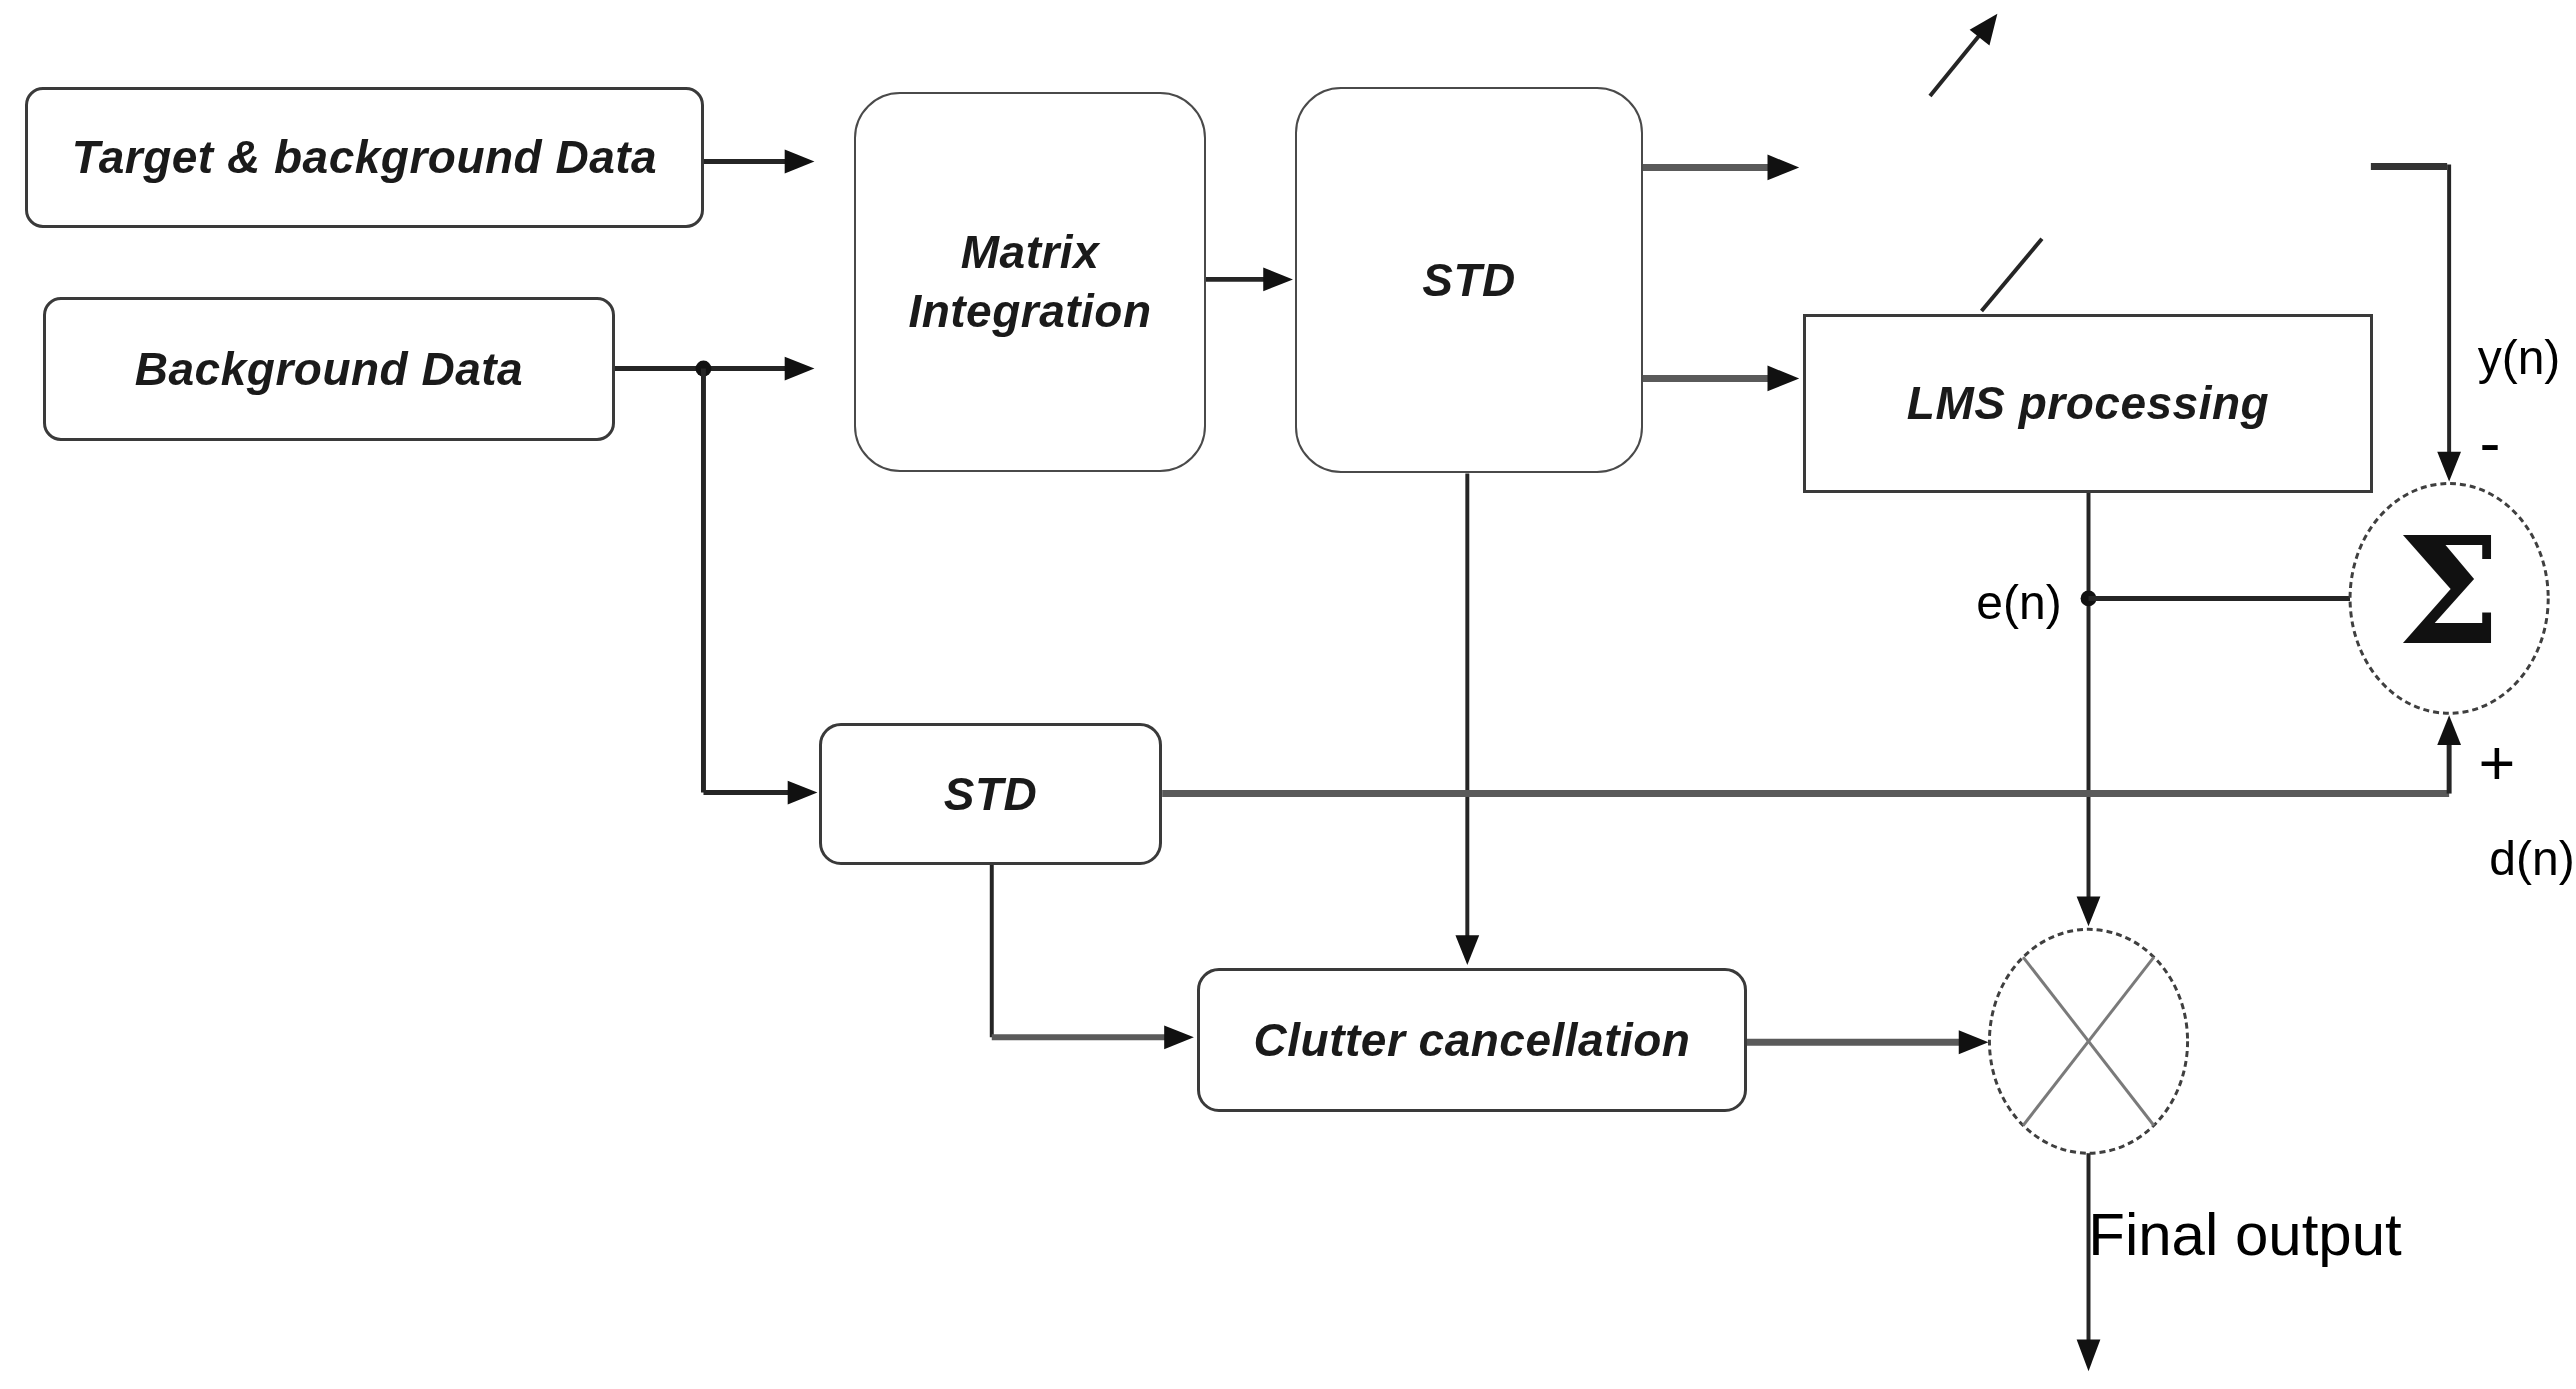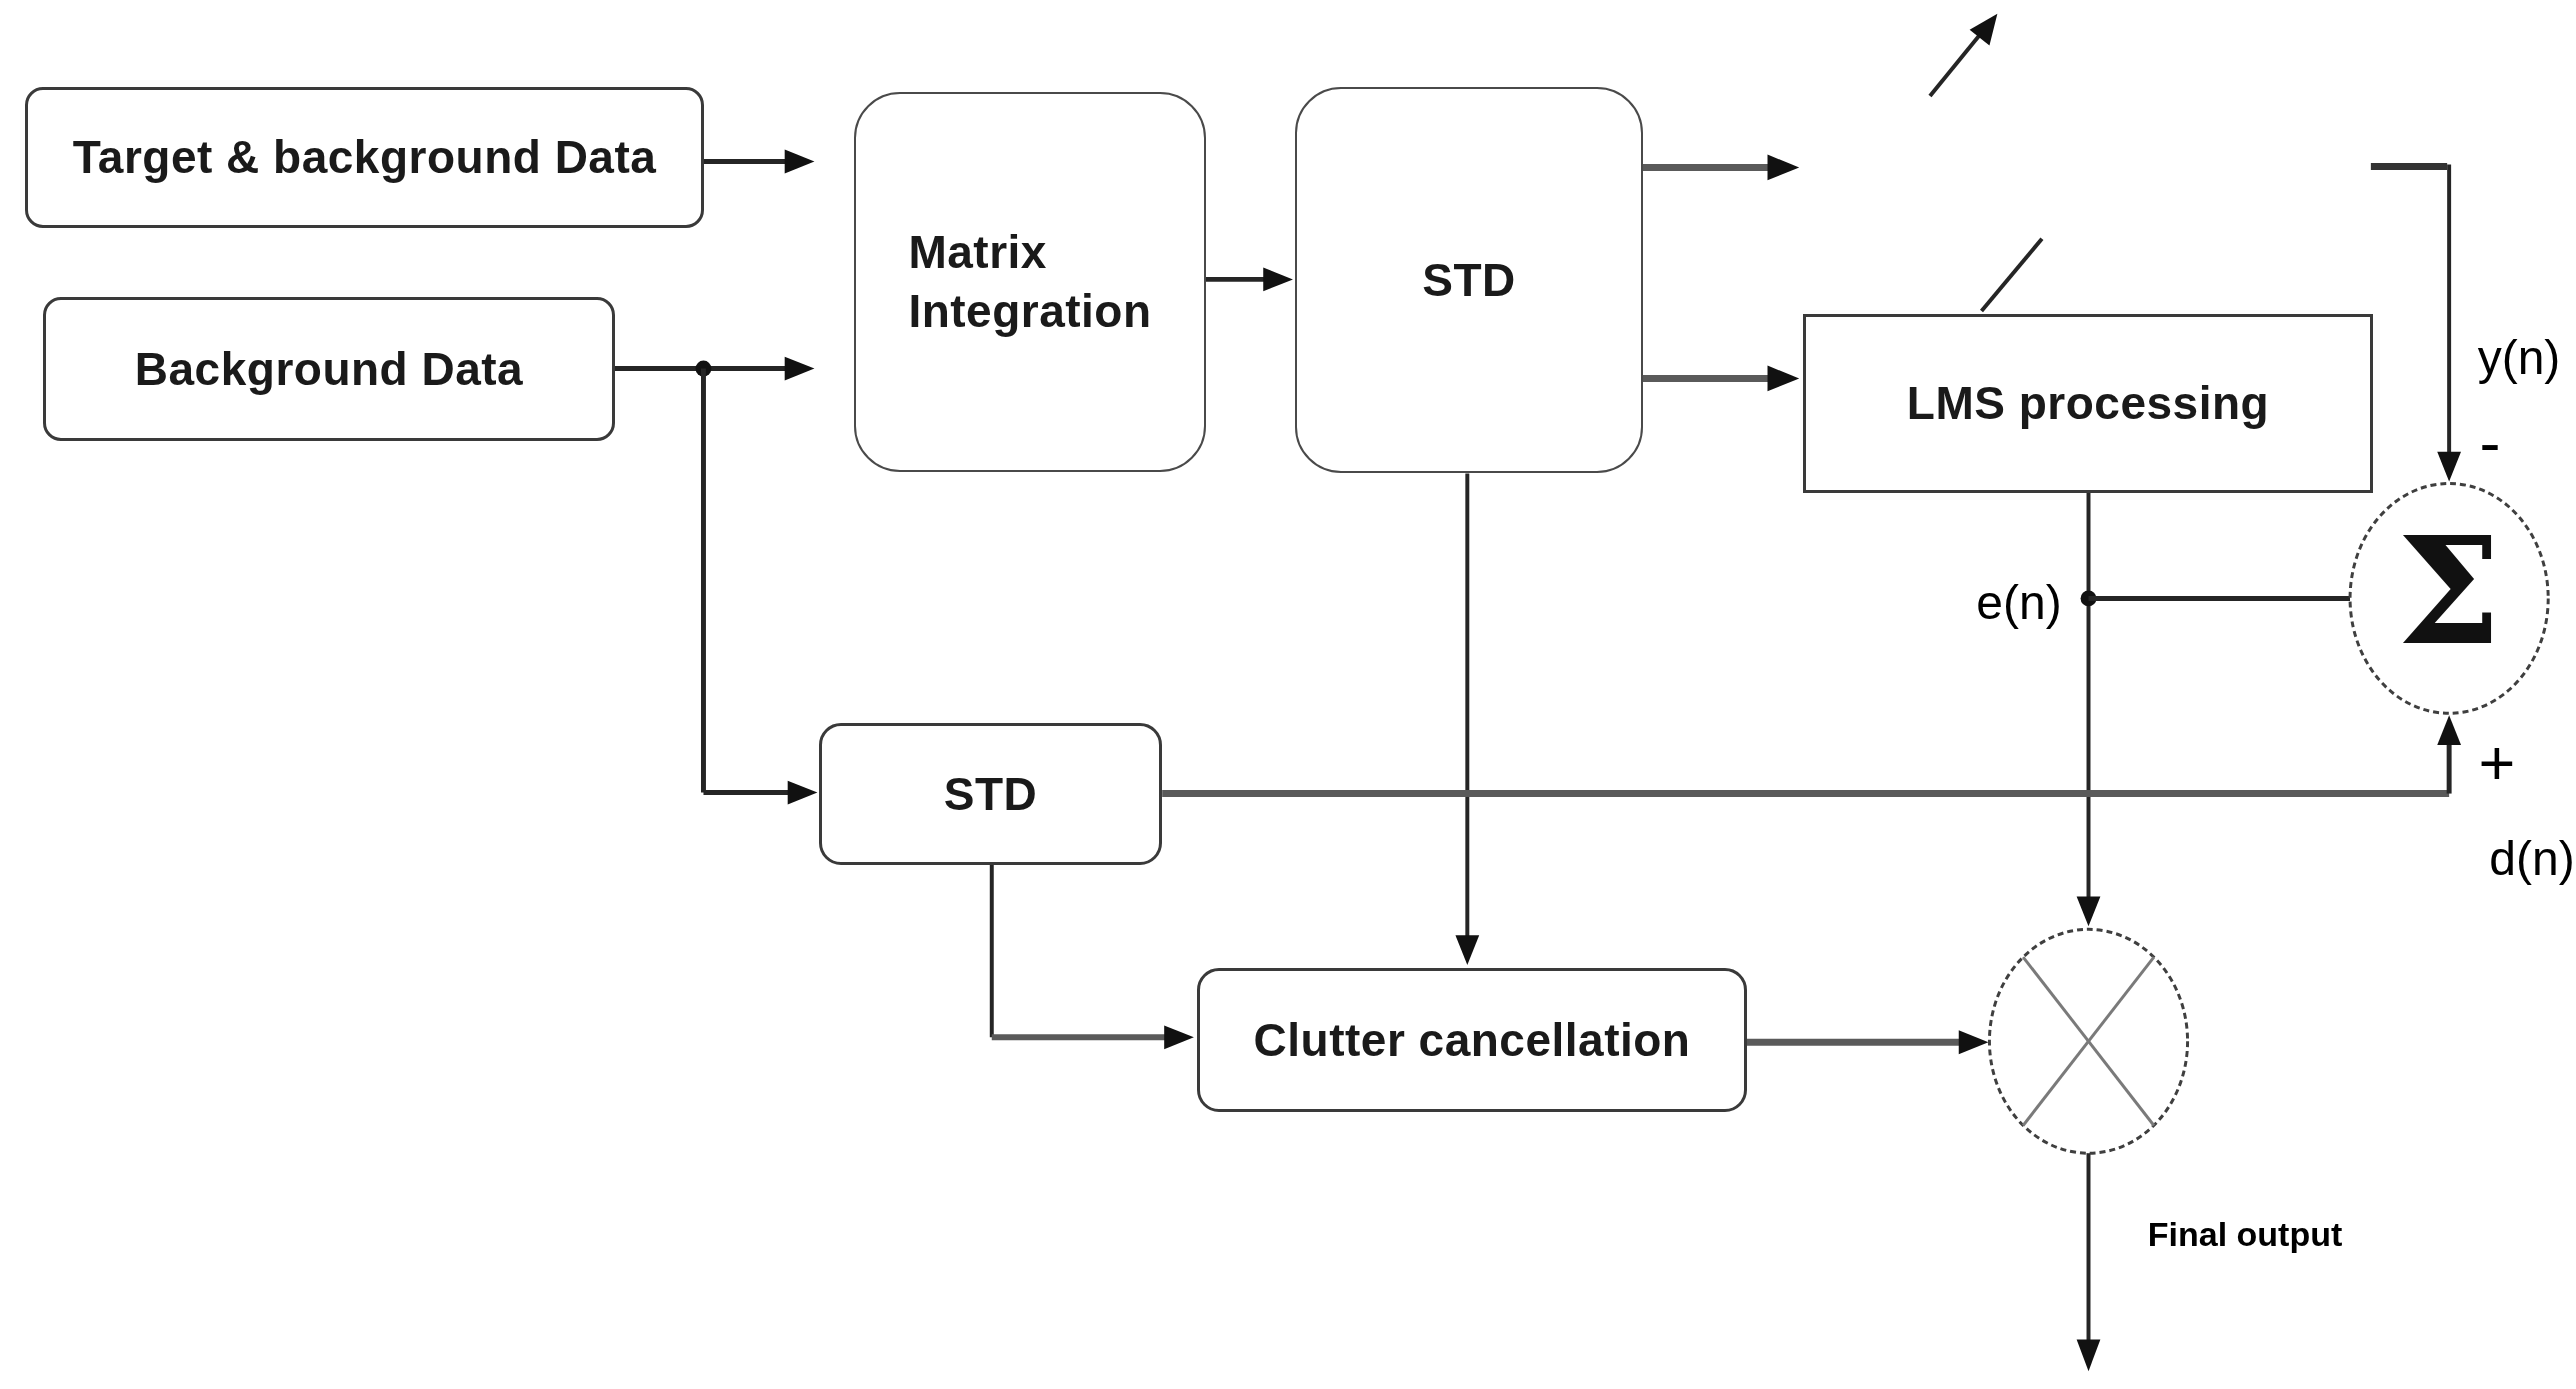--- a/index.html
+++ b/index.html
@@ -14,21 +14,22 @@
   }
   #wires { position: absolute; left: 0; top: 0; width: 2576px; height: 1389px; }
   .node {
     position: absolute;
     background: #ffffff;
     border: 3px solid #3a3a3a;
     box-sizing: border-box;
     display: flex;
     align-items: center;
     justify-content: center;
-    text-align: left;
+    text-align: center;
+    font-style: italic;
   }
   .node .lbl {
     font-weight: bold;
     font-size: 46px;
     line-height: 59px;
     color: #1a1a1a;
     letter-spacing: 0.5px;
   }
   .rounded-lg { border-radius: 46px; border-color: #4a4a4a; border-width: 2.5px; }
   .rounded-sm { border-radius: 18px; }
@@ -191,16 +192,16 @@
   <div class="annot" style="left:2519px; top:357px;">y(n)</div>
 
   <div class="annot sign" style="left:2490px; top:442px;">-</div>
 
   <div class="annot" style="left:2019px; top:602px;">e(n)</div>
 
   <div class="annot sign" style="left:2497px; top:763px;">+</div>
 
   <div class="annot" style="left:2532px; top:858px;">d(n)</div>
 
-  <div class="annot" style="left:2245px; top:1234px; font-size:34px;font-weight:bold;">Final output</div>
+  <div class="annot" style="left:2245px; top:1234px; font-size:60px;">Final output</div>
 
 </div>
 
 
 </body></html>

